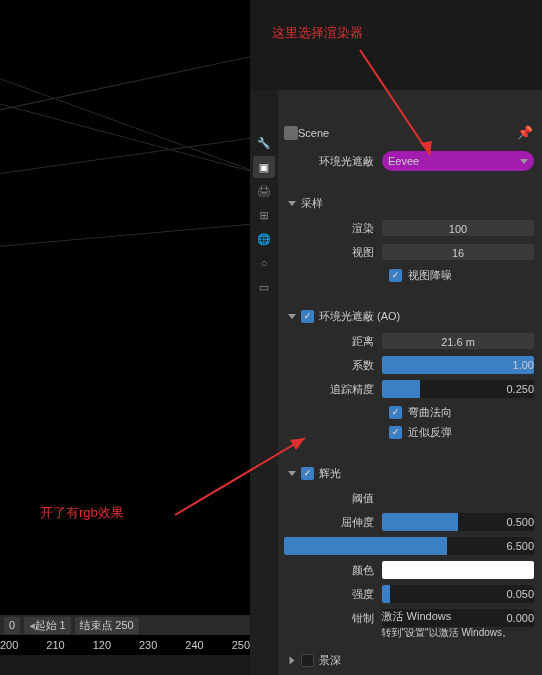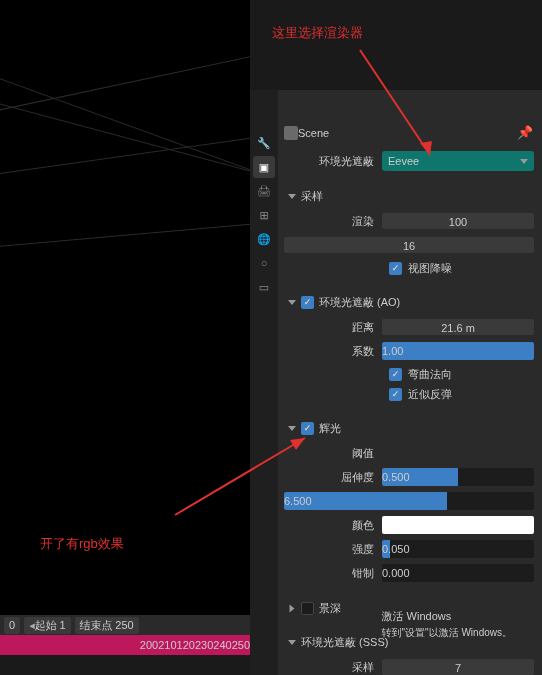--- a/index.html
+++ b/index.html
@@ -18,35 +18,35 @@
 .search-end{width:18px;height:22px;background:#2b2b2b;border-radius:3px;display:flex;align-items:center;justify-content:center}
 .tab-col{width:28px;background:#1f1f1f;padding-top:130px}
 .tab-icon{width:22px;height:22px;margin:2px auto;display:flex;align-items:center;justify-content:center;color:#888;border-radius:3px}
 .tab-icon.active{background:#3a3a3a;color:#fff}
 .content{flex:1;padding:125px 8px 0 6px;overflow:hidden}
 .breadcrumb{display:flex;align-items:center;margin-bottom:10px}
 .scene-icon{width:14px;height:14px;background:#6a6a6a;border-radius:2px}
 .pin{margin-left:auto;color:#888;font-size:13px}
 .row{display:flex;align-items:center;height:22px;margin:2px 0}
 .label-r{width:98px;text-align:right;padding-right:8px;color:#ccc;font-size:11px}
-.dropdown{flex:1;height:20px;background:#0f766e;border-radius:3px;padding:0 6px;display:flex;align-items:center;justify-content:space-between}
-.section{margin-top:14px}
+.dropdown{flex:1;height:20px;background:#a21caf;border-radius:10px;padding:0 6px;display:flex;align-items:center;justify-content:space-between}
+.section{margin-top:21px}
 .section-h{display:flex;align-items:center;gap:5px;height:20px;padding-left:4px;margin-bottom:4px}
 .chk{width:13px;height:13px;background:#3d7fc4;border-radius:2px;display:flex;align-items:center;justify-content:center;font-size:9px;font-weight:bold}
 .chk.off{background:#1c1c1c;border:1px solid #444}
 .num-field{flex:1;height:16px;background:#3a3a3a;border-radius:2px;text-align:center;line-height:18px;font-size:11px}
 .slider{flex:1;height:18px;background:#1c1c1c;border-radius:2px;position:relative;overflow:hidden}
 .slider-fill{position:absolute;left:0;top:0;height:100%;background:#3d7fc4}
-.slider-text{position:absolute;width:100%;text-align:left;line-height:18px;font-size:11px;z-index:1}
+.slider-text{position:absolute;width:100%;text-align:right;line-height:18px;font-size:11px;z-index:1}
 .color-swatch{flex:1;height:18px;background:#fff;border-radius:2px}
 .chk-row{display:flex;align-items:center;gap:6px;padding-left:105px;height:20px}
 .timeline{position:absolute;bottom:20px;left:0;width:250px;height:40px;background:#2a2a2a}
 .time-ctrl{height:20px;display:flex;align-items:center;gap:4px;padding:0 4px}
 .time-btn{height:17px;padding:0 5px;background:#3a3a3a;border-radius:2px;display:flex;align-items:center;font-size:10px}
-.time-ruler{height:20px;background:#be185d;display:flex;align-items:center;justify-content:flex-end;font-size:9px;color:#777}
+.time-ruler{height:20px;background:#000000;display:flex;align-items:center;justify-content:space-between;font-size:9px;color:#777}
 .annot{position:absolute;font-size:13px;font-weight:normal;z-index:20;pointer-events:none}
 .red{color:#e03030}
 .arrow{position:absolute;z-index:19}
 .watermark{position:absolute;right:30px;bottom:35px;color:#5a5a5a;font-size:14px;z-index:8}
 .watermark .sub{font-size:10px;margin-top:2px}
 </style>
 </head>
 <body>
 
 <div class="viewport">
@@ -108,20 +108,21 @@
     <div class="section">
       <div class="section-h">
         <span class="tri-down"></span>
           <span>采样</span>
       </div>
       <div class="row">
           <div class="label-r">渲染</div>
           <div class="num-field">100</div>
         </div>
       <div class="row">
+          <div class="label-r">视图</div>
           <div class="num-field">16</div>
         </div>
       <div class="chk-row">
           <span class="chk">✓</span>
           <span>视图降噪</span>
         </div>
     </div>
 
     <div class="section">
       <div class="section-h">
@@ -131,20 +132,27 @@
       </div>
       <div class="row">
           <div class="label-r">距离</div>
           <div class="num-field">21.6 m</div>
         </div>
       <div class="row">
           <div class="label-r">系数</div>
           <div class="slider">
             <div class="slider-fill" style="width:100%"></div>
             <div class="slider-text">1.00</div>
+          </div>
+        </div>
+      <div class="row">
+          <div class="label-r">追踪精度</div>
+          <div class="slider">
+            <div class="slider-fill" style="width:25%"></div>
+            <div class="slider-text">0.250</div>
           </div>
         </div>
       <div class="chk-row">
           <span class="chk">✓</span>
           <span>弯曲法向</span>
         </div>
       <div class="chk-row">
           <span class="chk">✓</span>
           <span>近似反弹</span>
         </div>
@@ -226,21 +234,21 @@
     <span>200</span>
       <span>210</span>
       <span>120</span>
       <span>230</span>
       <span>240</span>
       <span>250</span>
   </div>
 </div>
 
 <div class="annot red" style="top:24px;left:272px">这里选择渲染器</div>
-<div class="annot red" style="top:535px;left:40px">开了有rgb效果</div>
+<div class="annot red" style="top:504px;left:40px">开了有rgb效果</div>
 
 <svg class="arrow" style="top:45px;left:330px" width="120" height="130">
   <line x1="30" y1="5" x2="100" y2="110" stroke="#e03030" stroke-width="2"></line>
   <polygon points="100,110 90,98 102,96" fill="#e03030"></polygon>
 </svg>
 <svg class="arrow" style="top:430px;left:170px" width="150" height="90">
   <line x1="5" y1="85" x2="135" y2="8" stroke="#e03030" stroke-width="2"></line>
   <polygon points="135,8 120,10 126,20" fill="#e03030"></polygon>
 </svg>
 

